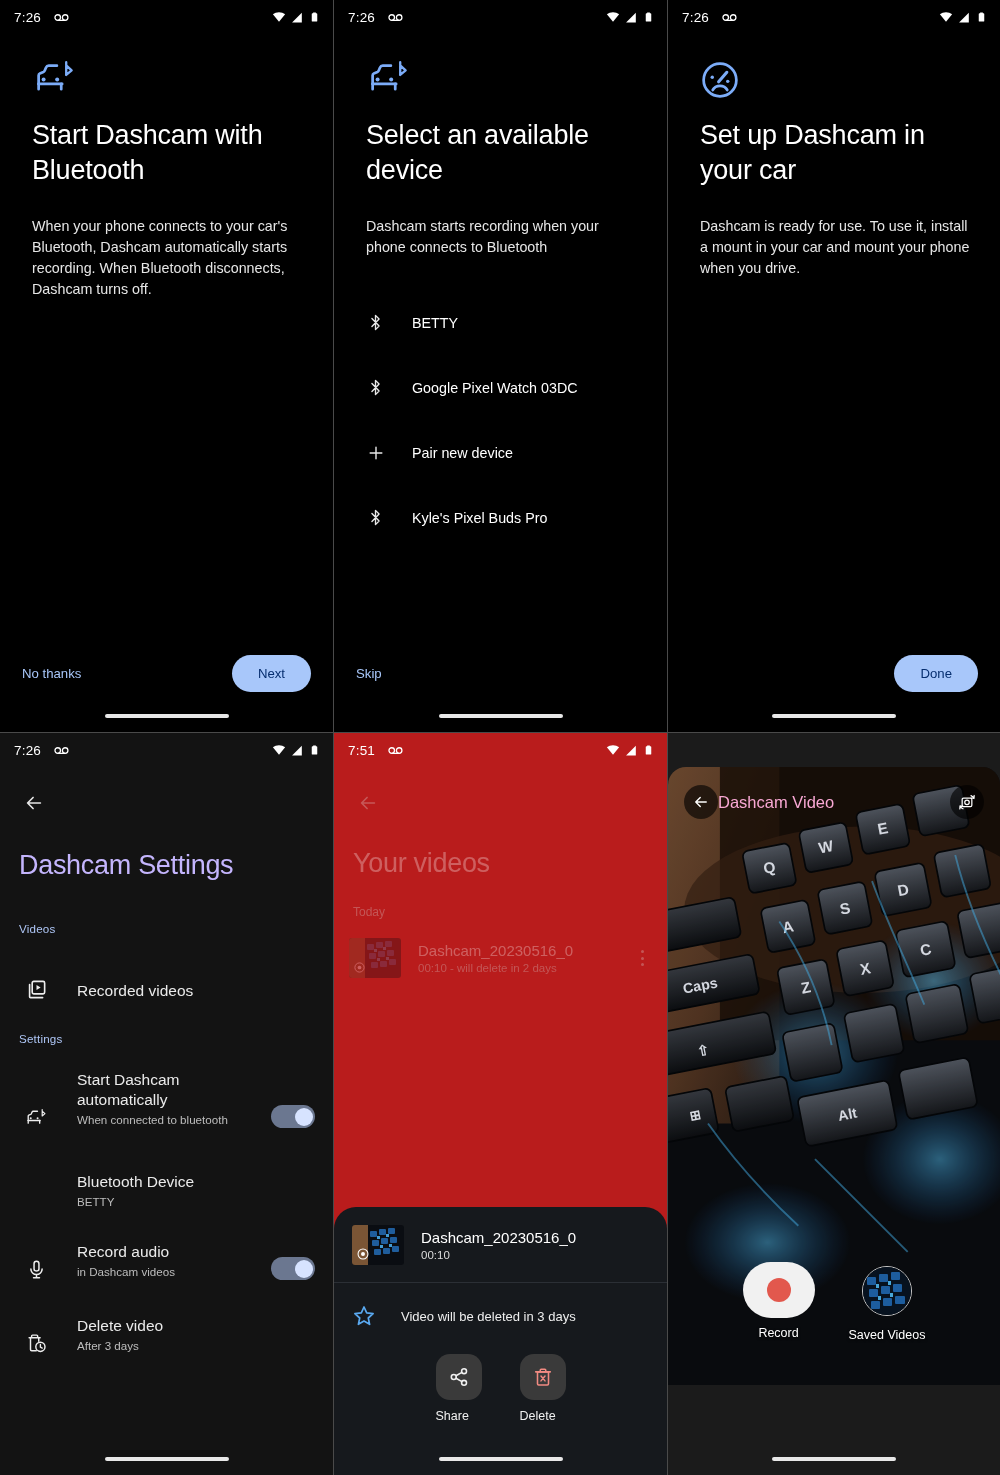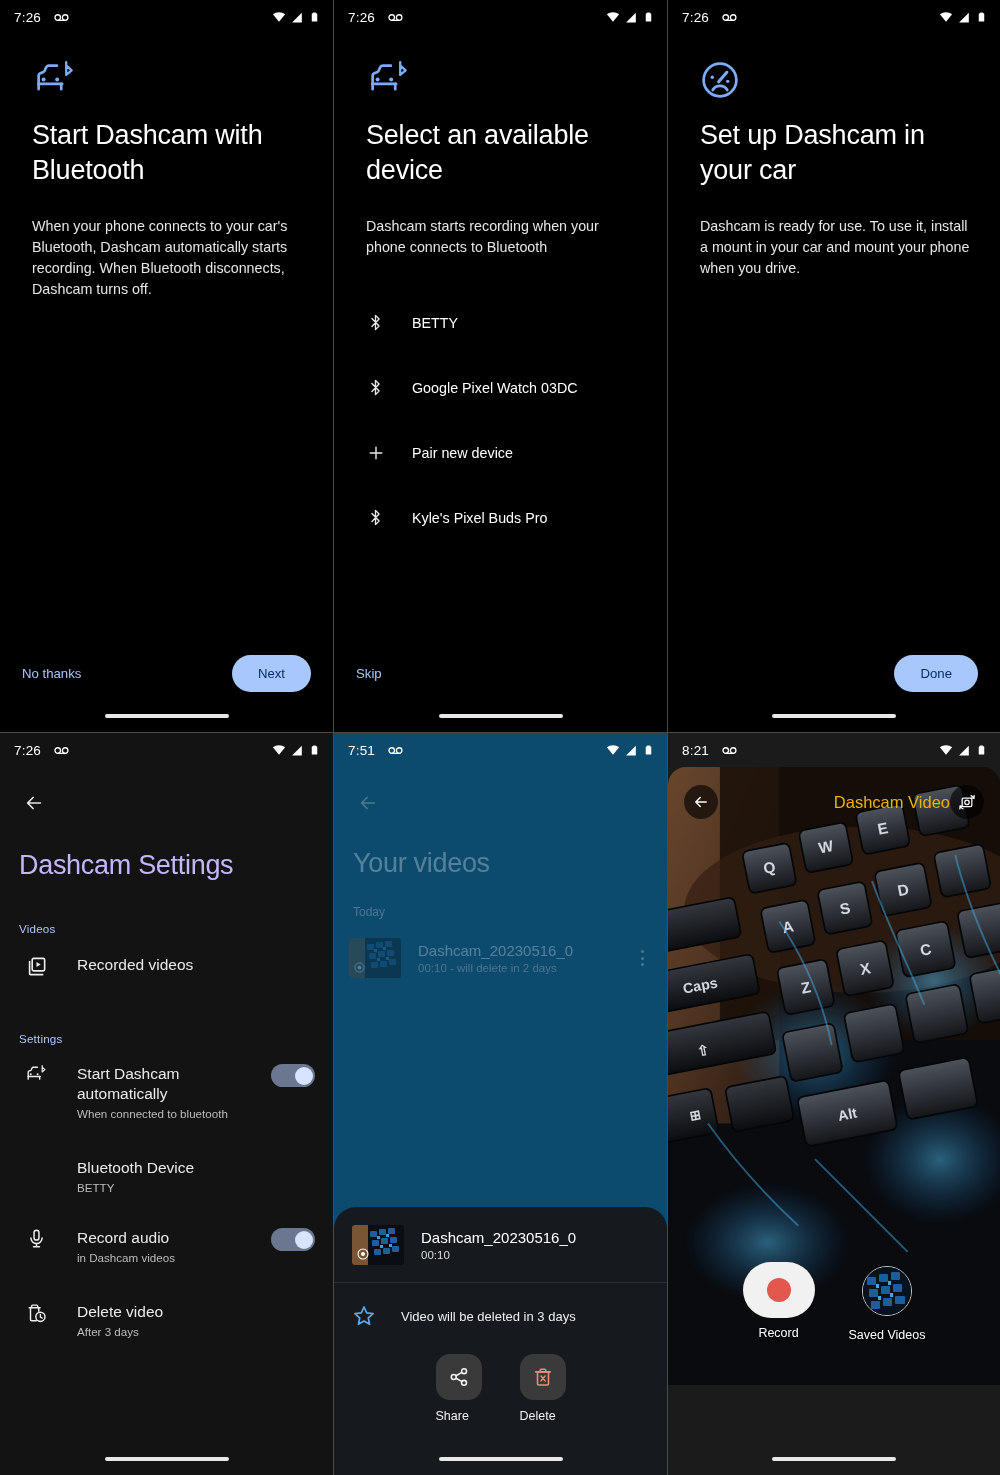--- a/index.html
+++ b/index.html
@@ -34,30 +34,30 @@
   .textbtn{color:#a8c7fa;font-size:13.2px;font-weight:500;background:none;border:none;padding:0;cursor:pointer;font-family:inherit;}
   .fillbtn{background:#a8c7fa;color:#062e6f;font-size:13.2px;font-weight:500;border:none;border-radius:22px;
            padding:11px 26px;cursor:pointer;font-family:inherit;}
   .navbar{position:absolute;left:50%;transform:translateX(-50%);bottom:14px;width:124px;height:4px;border-radius:3px;background:#e8e8e8;}
 
   
   .p4{background:#131313;}
   .backbtn{position:absolute;left:12px;top:48px;width:44px;height:44px;display:flex;align-items:center;justify-content:center;cursor:pointer;}
   .settings-title{position:absolute;left:19px;top:117px;color:#c4b5fd;font-size:27px;font-weight:400;letter-spacing:-.3px;}
   .sec-label{position:absolute;left:19px;color:#aec6f6;font-size:11.6px;font-weight:500;letter-spacing:.2px;}
-  .srow{position:absolute;left:0;right:0;display:flex;align-items:flex-start;padding:0 18px 0 19px;box-sizing:border-box;}
+  .srow{position:absolute;left:0;right:0;display:flex;align-items:flex-end;padding:0 18px 0 19px;box-sizing:border-box;}
   .srow .s-ic{width:34px;min-width:34px;display:flex;align-items:center;justify-content:center;}
   .srow .s-txt{flex:1;padding-left:24px;}
   .s-t1{color:#eaeaea;font-size:15.5px;line-height:20px;font-weight:400;}
   .s-t2{color:#bdbdbd;font-size:11.6px;line-height:16px;margin-top:2px;}
   .toggle{width:44px;height:23px;border-radius:14px;background:#6b7790;position:relative;flex:0 0 auto;cursor:pointer;}
   .toggle .knob{position:absolute;right:2.5px;top:2.5px;width:18px;height:18px;border-radius:50%;background:#d7e3ff;}
 
   
-  .p5{background:#0c4a6e;}
+  .p5{background:#b91c1c;}
   .dimmed{opacity:.30;}
   .vid-title{position:absolute;left:19px;top:115px;color:#fff;font-size:27px;font-weight:400;letter-spacing:-.3px;}
   .vid-today{position:absolute;left:19px;top:172px;color:#ddd;font-size:12px;}
   .vid-item{position:absolute;left:15px;right:14px;top:205px;display:flex;align-items:center;}
   .thumb{width:52px;height:40px;border-radius:3px;position:relative;overflow:hidden;flex:0 0 auto;}
   .vid-meta{flex:1;padding-left:17px;}
   .vm-1{color:#fff;font-size:15px;}
   .vm-2{color:#dcdcdc;font-size:11.5px;margin-top:3px;}
   .kebab{width:22px;display:flex;flex-direction:column;align-items:center;gap:3.5px;}
   .kebab i{width:3px;height:3px;border-radius:50%;background:#ddd;display:block;}
@@ -70,21 +70,21 @@
   .act{display:flex;flex-direction:column;align-items:flex-start;cursor:pointer;}
   .act .bubble{width:46px;height:46px;border-radius:14px;background:#3a3a3a;display:flex;align-items:center;justify-content:center;}
   .act .alabel{color:#f0f0f0;font-size:12.5px;margin-top:9px;}
 
   
   .p6{background:#1b1b1b;}
   .camview{position:absolute;left:0;right:0;top:34px;bottom:90px;border-radius:18px 18px 0 0;overflow:hidden;}
   .camview svg{width:100%;height:100%;display:block;}
   .cam-top{position:absolute;left:0;right:0;top:52px;display:flex;align-items:center;padding:0 16px;box-sizing:border-box;z-index:12;}
   .circbtn{width:34px;height:34px;border-radius:50%;background:rgba(0,0,0,.62);display:flex;align-items:center;justify-content:center;cursor:pointer;flex:0 0 auto;}
-  .cam-title{color:#eab308;font-size:16.5px;font-weight:500;padding-left:0;flex:1;text-align:right;}
+  .cam-title{color:#f9a8d4;font-size:16.5px;font-weight:500;padding-left:0;flex:1;}
   .cam-ctrls{position:absolute;left:0;right:0;bottom:133px;display:flex;align-items:flex-start;justify-content:center;gap:34px;z-index:12;}
   .ctrl{display:flex;flex-direction:column;align-items:center;cursor:pointer;}
   .recbtn{width:72px;height:56px;border-radius:28px;background:#f1f1f1;display:flex;align-items:center;justify-content:center;}
   .recdot{width:24px;height:24px;border-radius:50%;background:#e2584d;}
   .savedthumb{width:48px;height:48px;border-radius:50%;border:1.5px solid #c9c9c9;overflow:hidden;margin:4px 0;}
   .ctrl-lbl{color:#fff;font-size:12.5px;font-weight:500;margin-top:8px;text-shadow:0 1px 3px rgba(0,0,0,.85);}
 </style>
 </head>
 <body>
 
@@ -547,39 +547,20 @@
             </span>
           <span class="alabel">Delete</span>
         </div>
       </div>
 
       <div class="navbar"></div>
     </div>
   </div>
 
   <div class="panel p6">
-    <div class="statusbar">
-      <div class="sb-left">
-        <span class="sb-time">8:21</span>
-        <svg class="sb-vm" width="17" height="9" viewBox="0 0 32 16" style="color:#fff">
-            <use href="#ic-vm"></use>
-          </svg>
-      </div>
-      <div class="sb-right">
-        <svg width="14" height="14" style="color:#fff">
-            <use href="#ic-wifi"></use>
-          </svg>
-        <svg width="13" height="13" style="color:#fff">
-            <use href="#ic-signal"></use>
-          </svg>
-        <svg width="11" height="14" style="color:#fff">
-            <use href="#ic-batt"></use>
-          </svg>
-      </div>
-    </div>
 
     <div class="camview">
       <svg viewBox="0 0 332 520" preserveAspectRatio="xMidYMid slice">
         <rect width="332" height="520" fill="#0b0d11"></rect>
         <path d="M0 0h120v300H0z" fill="url(#kbWall)"></path>
         <path d="M70 0h262v230H70z" fill="#1c1008" opacity=".85"></path>
         <ellipse cx="190" cy="120" rx="150" ry="70" fill="#3a2315" opacity=".7"></ellipse>
         <g opacity=".55">
           <ellipse cx="150" cy="240" rx="70" ry="60" fill="url(#glowA)"></ellipse>
           <ellipse cx="250" cy="180" rx="60" ry="50" fill="url(#glowA)"></ellipse>

